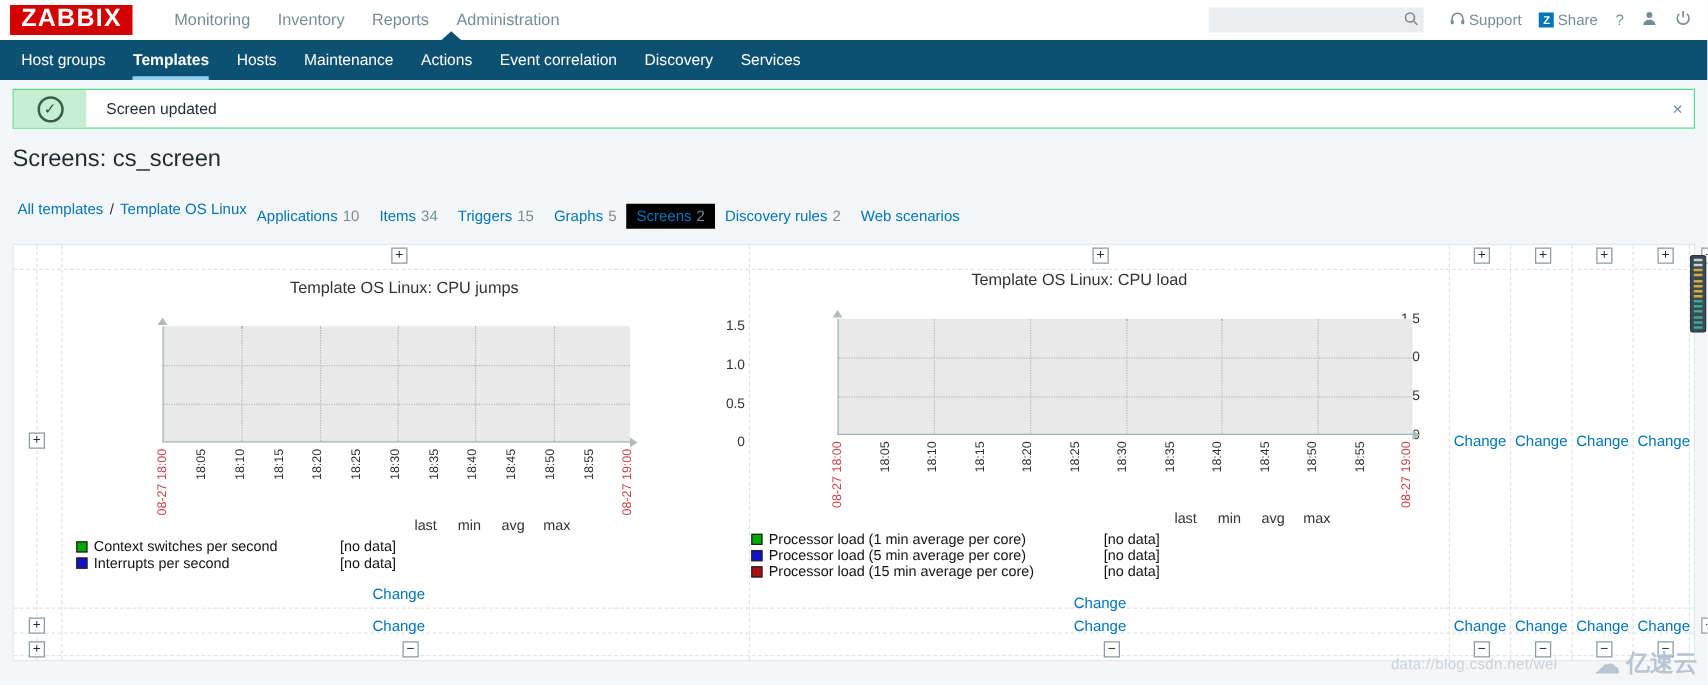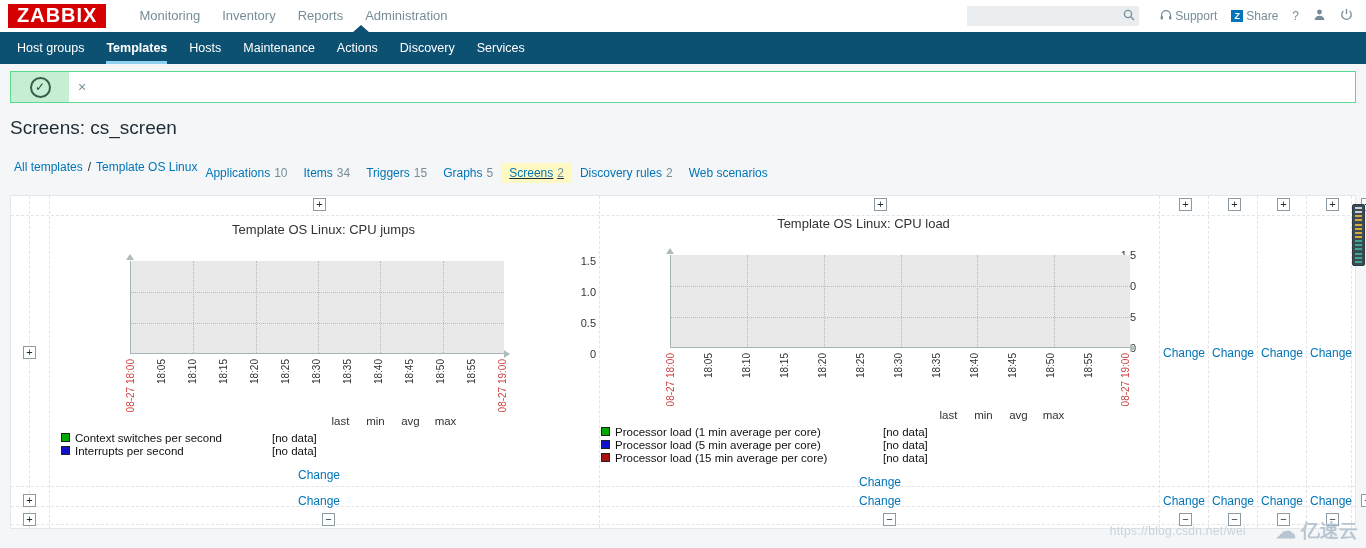--- a/index.html
+++ b/index.html
@@ -92,21 +92,21 @@
     width:26px; display:flex; align-items:center; justify-content:center;
     color:#768d99; font-size:14px; cursor:pointer;
   }
 
   
   .ptitle { font-size:19px; font-weight:normal; padding:14px 0 0 10px; color:#1f2c33; }
   .crumbs { display:flex; align-items:center; padding:12px 0 8px 14px; gap:0; flex-wrap:nowrap; }
   .crumbs a { color:#0275b8; text-decoration:none; font-size:12px; }
   .crumbs .sep { color:#1f2c33; margin:0 5px; font-size:12px; }
   .crumb-item { padding:3px 8px; display:flex; align-items:baseline; gap:4px;margin-top:12px; }
-  .crumb-item.active { background:#fef9c3;text-decoration:underline; }
+  .crumb-item.active { background:#000000; }
   .crumb-item .cnt { color:#768d99; font-size:12px; }
 
   
   .screen-area {
     margin:4px 10px 0 10px; background:#fff; border:1px solid #e3e8ec;
     height:334px; position:relative;
   }
   .grid { position:absolute; inset:0; }
   .vline { position:absolute; top:0; bottom:0; border-left:1px dashed #dfe5ea; }
   .hline { position:absolute; left:0; right:0; border-top:1px dashed #dfe5ea; }
@@ -241,29 +241,31 @@
   </div>
 </div>
 
 <div class="subnav">
   <div class="arrow-up"></div>
   <a href="#">Host groups</a>
   <a href="#" class="sel">Templates</a>
   <a href="#">Hosts</a>
   <a href="#">Maintenance</a>
   <a href="#">Actions</a>
+  <a href="#">Event correlation</a>
   <a href="#">Discovery</a>
   <a href="#">Services</a>
 </div>
 
 <div class="msgwrap">
   <div class="msg">
     <div class="msg-ico">
       <div class="circ-chk">✓</div>
     </div>
+    <div class="msg-txt">Screen updated</div>
     <div class="msg-x">×</div>
   </div>
 </div>
 
 <div class="ptitle">Screens: cs_screen</div>
 
 <div class="crumbs">
   <a href="#">All templates</a>
   <span class="sep">/</span>
   <a href="#">Template OS Linux</a>
@@ -479,17 +481,17 @@
 
   <div class="pmbtn" style="left:311px;top:317px">−</div>
   <div class="pmbtn" style="left:872px;top:317px">−</div>
   <div class="pmbtn" style="left:1168px;top:317px">−</div>
   <div class="pmbtn" style="left:1217px;top:317px">−</div>
   <div class="pmbtn" style="left:1266px;top:317px">−</div>
   <div class="pmbtn" style="left:1315px;top:317px">−</div>
   <div class="pmbtn" style="left:1350px;top:298px">−</div>
 </div>
 
-<div class="wm1">https://blog.csdn.net/wei</div>
+<div class="wm1">data://blog.csdn.net/wei</div>
 <div class="wm2">
   <span class="wm-cloud">☁</span>
   <span>亿速云</span>
 </div>
 
 </body></html>

